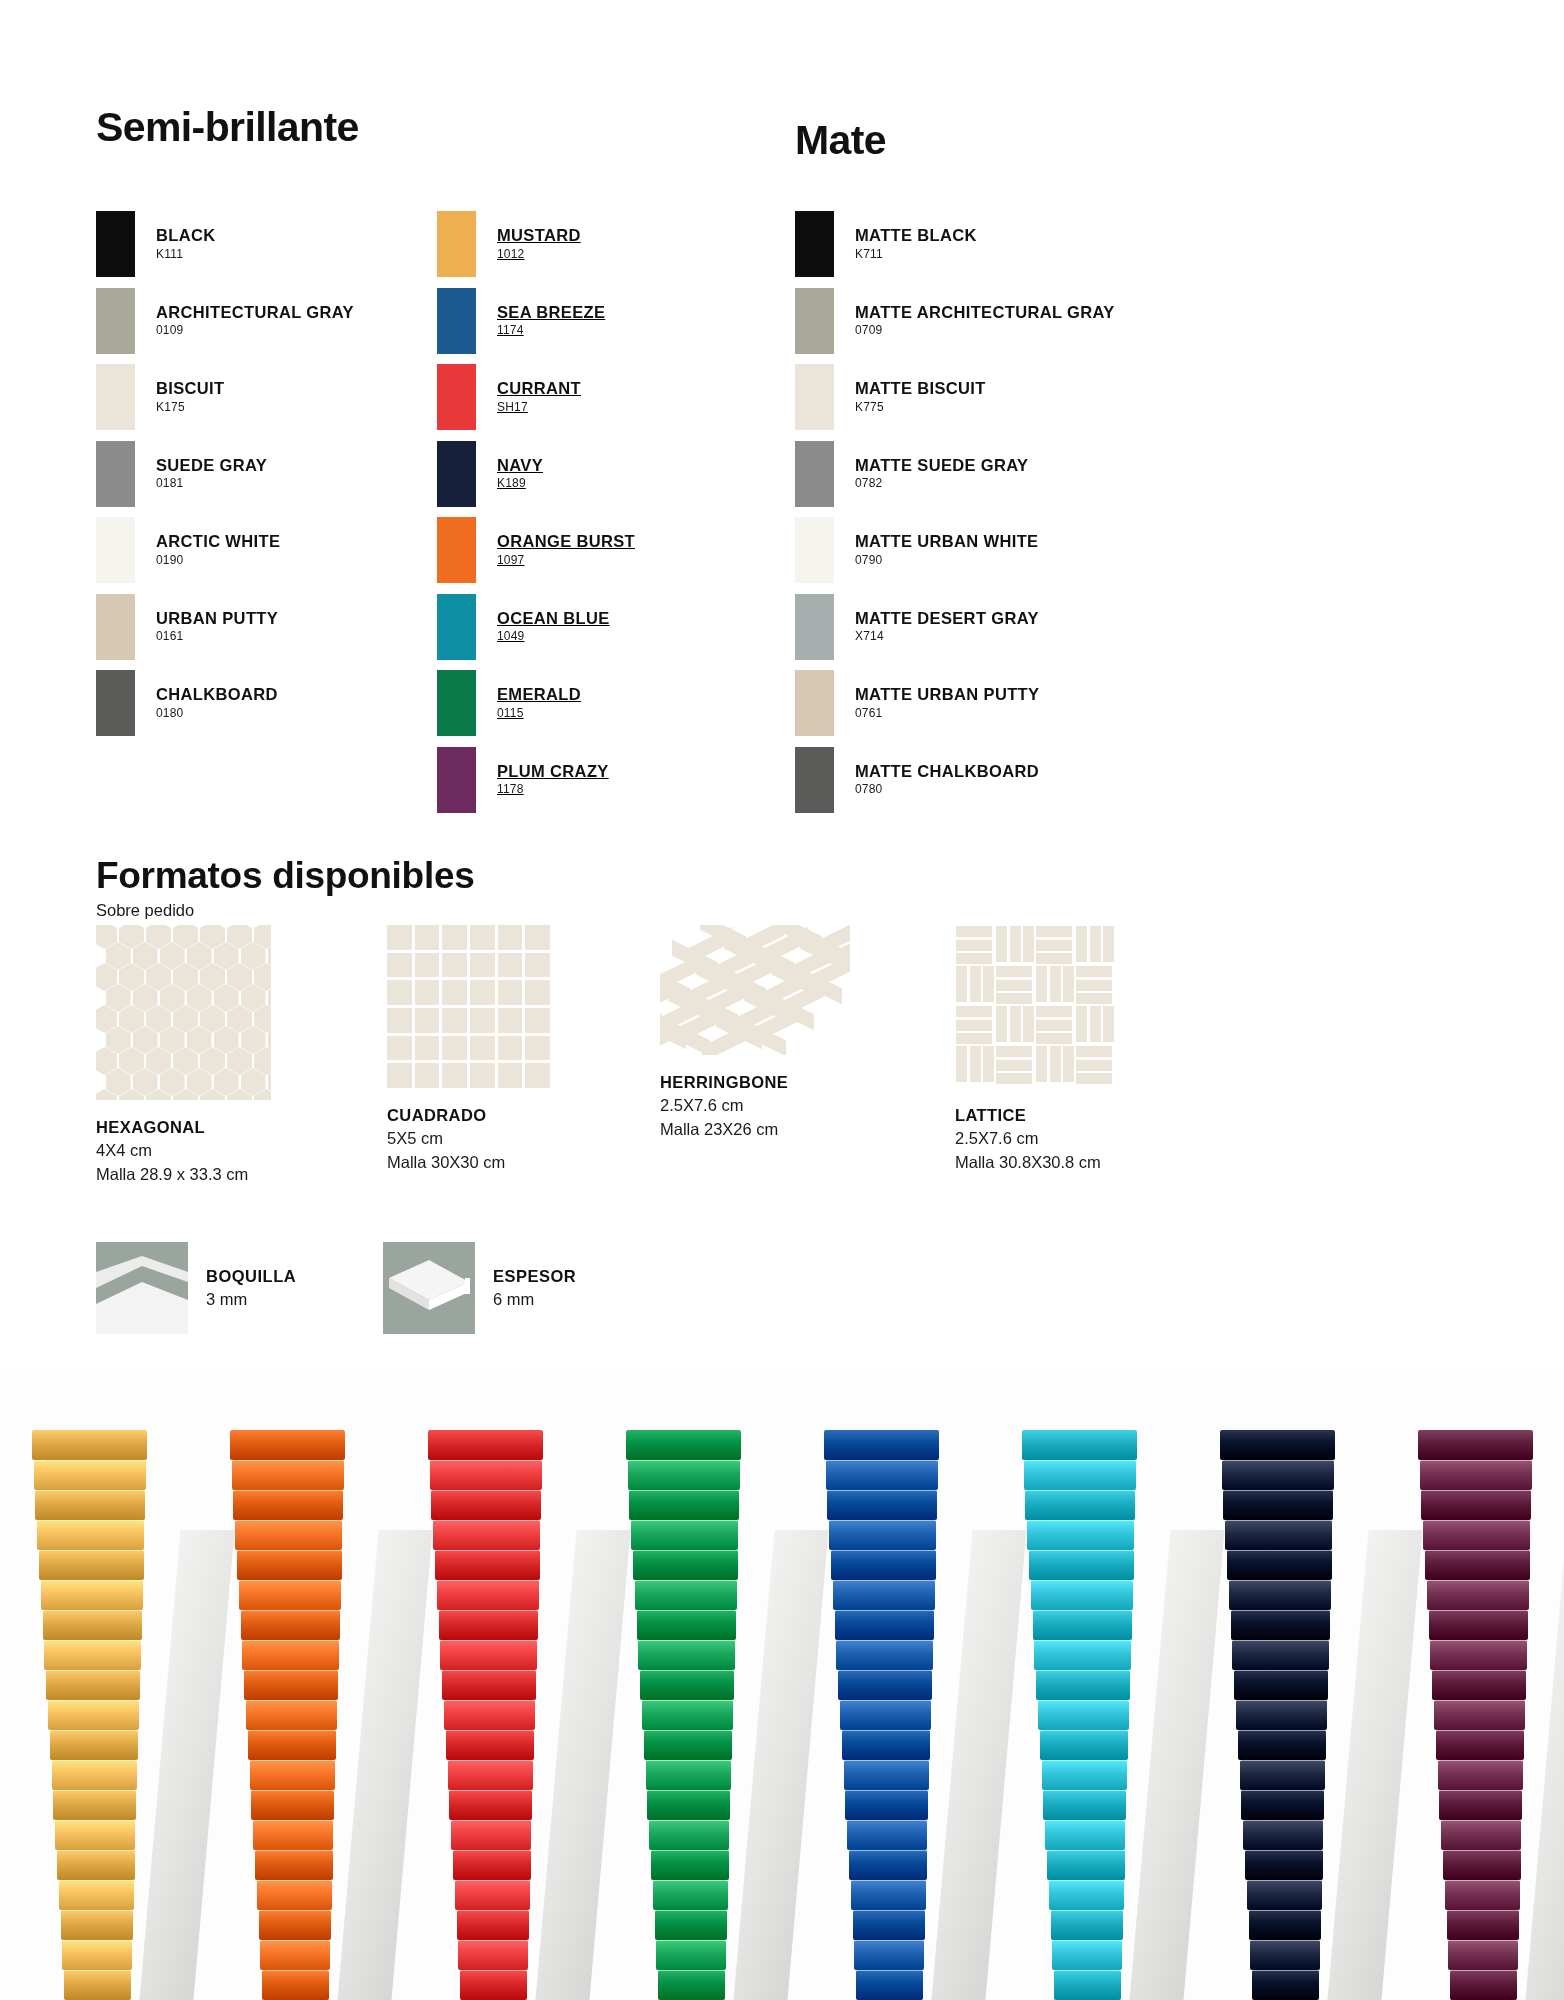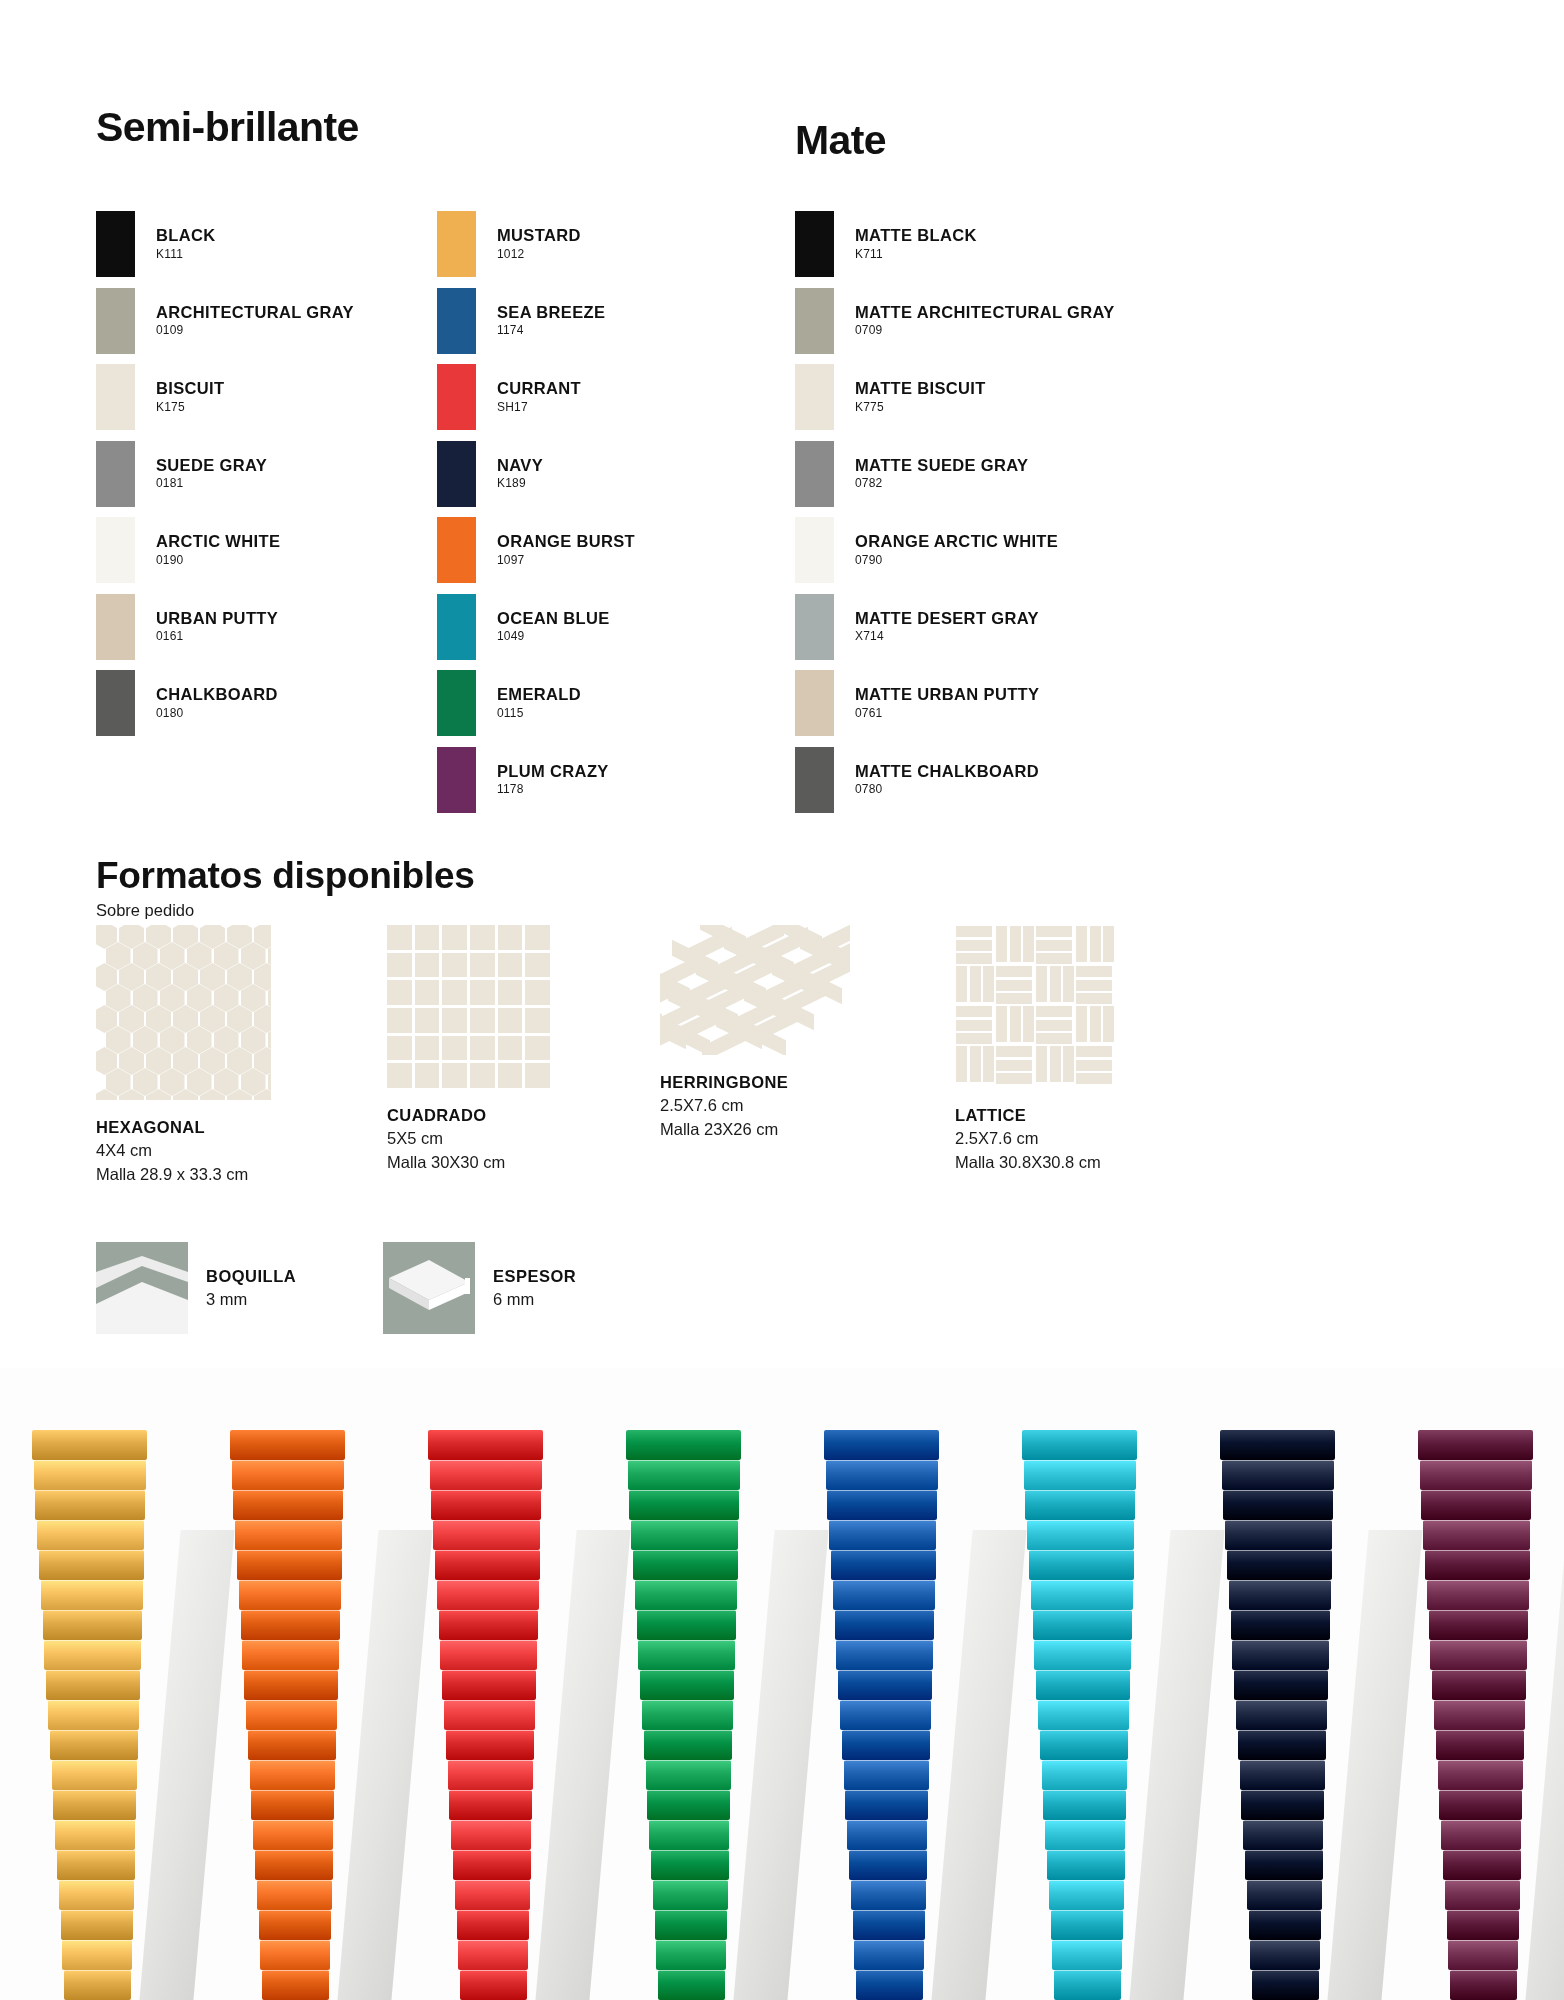--- a/index.html
+++ b/index.html
@@ -44,21 +44,21 @@
     position: absolute;
     left: 795px;
     top: 117px;
   }
 
   .swatch-col {
     position: absolute;
     top: 207px;
   }
   .col-a { left: 96px;  width: 330px; }
-  .col-b { left: 437px; width: 330px; }
+  .col-b { left: 437px; width: 330px; text-decoration: underline; }
   .col-c { left: 795px; width: 420px; }
 
   .swatch-row {
     display: flex;
     align-items: center;
     height: 74px;
     margin-bottom: 2.5px;
   }
 
   .swatch-chip {
@@ -370,21 +370,21 @@
         <div class="swatch-row">
           <div class="swatch-chip" style="background: rgb(139, 139, 139);"></div>
           <div class="swatch-text">
             <div class="swatch-name">MATTE SUEDE GRAY</div>
             <div class="swatch-code">0782</div>
           </div>
         </div>
         <div class="swatch-row">
           <div class="swatch-chip" style="background: rgb(246, 244, 239);"></div>
           <div class="swatch-text">
-            <div class="swatch-name">ORANGE ARCTIC WHITE</div>
+            <div class="swatch-name">MATTE URBAN WHITE</div>
             <div class="swatch-code">0790</div>
           </div>
         </div>
         <div class="swatch-row">
           <div class="swatch-chip" style="background: rgb(166, 174, 174);"></div>
           <div class="swatch-text">
             <div class="swatch-name">MATTE DESERT GRAY</div>
             <div class="swatch-code">X714</div>
           </div>
         </div>

